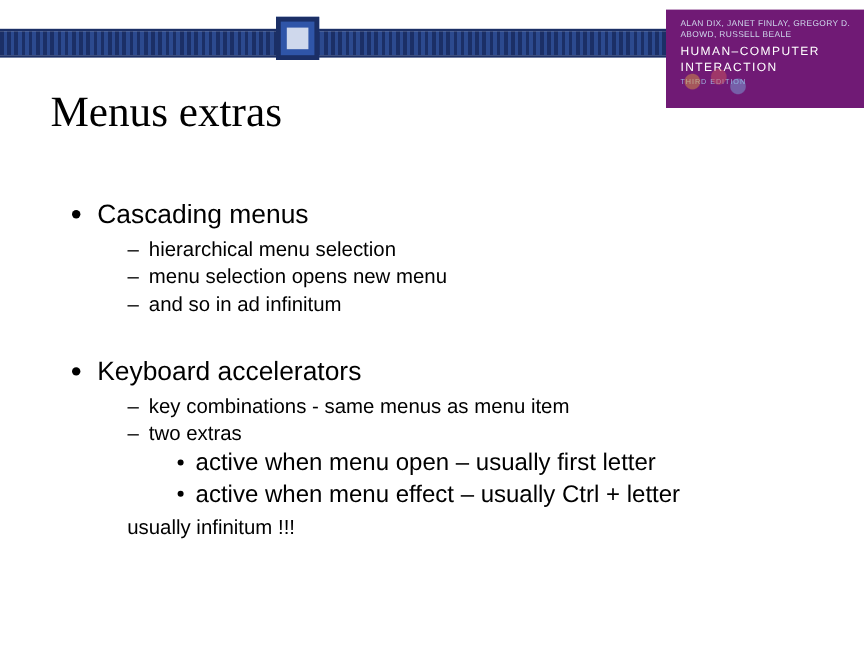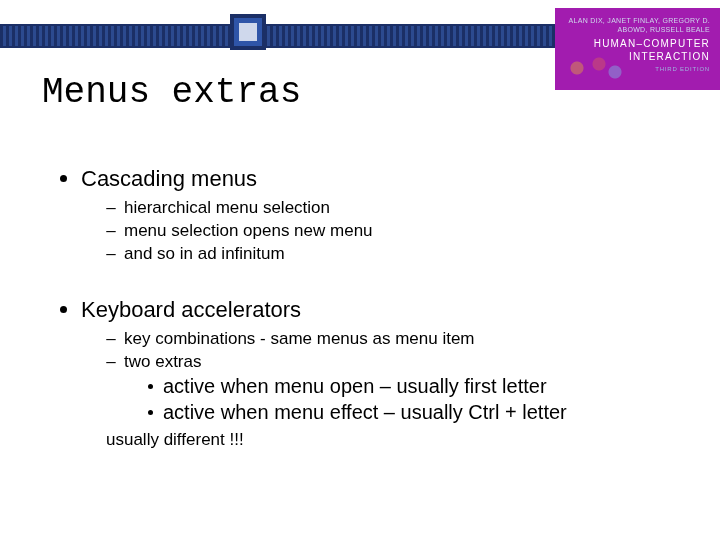--- a/index.html
+++ b/index.html
@@ -1,30 +1,30 @@
 <!DOCTYPE html>
 <html><head>
 <meta charset="utf-8">
 <style>
   html,body{margin:0;padding:0;width:720px;height:540px;background:#fff;font-family:Verdana,Geneva,sans-serif;color:#000;overflow:hidden}
   .slide{position:relative;width:720px;height:540px}
   .topbar{position:absolute;top:8px;left:0;right:0;height:44px}
   .stripe{position:absolute;top:16px;left:0;width:555px;height:20px;background:repeating-linear-gradient(90deg,#1b2f66 0 3px,#2c4a8f 3px 6px);border-top:2px solid #1b2f66;border-bottom:2px solid #1b2f66}
   .bluebox{position:absolute;top:6px;left:230px;width:36px;height:36px;background:#2f55a8;border:4px solid #1b2f66;box-sizing:border-box}
   .bluebox:after{content:"";position:absolute;inset:5px;background:#cfd8ec}
-  .book{position:absolute;top:0;right:0;width:165px;height:82px;background:#a21caf;color:#fff;font-size:7px;padding:8px 10px 6px 12px;box-sizing:border-box;text-align:right;line-height:1.35}
+  .book{position:absolute;top:0;right:0;width:165px;height:82px;background:#701a75;color:#fff;font-size:7px;padding:8px 10px 6px 12px;box-sizing:border-box;text-align:left;line-height:1.35}
   .book .authors{letter-spacing:.3px;color:#cfd8ec}
   .book .title{font-size:10px;letter-spacing:1.2px;margin-top:2px;color:#fff}
   .book .edition{margin-top:1px;font-size:6px;color:#9fb3dd;letter-spacing:.8px}
   .book .art{position:absolute;left:10px;bottom:8px;width:60px;height:28px;background:
     radial-gradient(circle at 12px 14px,#e6a23c 0 6px,transparent 7px),
     radial-gradient(circle at 34px 10px,#d85c5c 0 6px,transparent 7px),
     radial-gradient(circle at 50px 18px,#7fb3e6 0 6px,transparent 7px);
     opacity:.45}
-  h1{position:absolute;top:72px;left:42px;margin:0;font-family:Liberation Mono, monospace;font-weight:400;font-size:36px}
+  h1{position:absolute;top:72px;left:42px;margin:0;font-family:Liberation Serif, serif;font-weight:400;font-size:36px}
   .body{position:absolute;top:160px;left:60px;right:50px}
   .b1{font-size:22px;margin:6px 0 6px 0}
   .b1 .dot{display:inline-block;width:7px;height:7px;background:#000;border-radius:50%;vertical-align:middle;margin-right:14px;margin-top:-3px}
   .b2{font-size:17px;margin:3px 0 3px 46px}
   .b2 .dash{display:inline-block;width:10px;text-align:center;margin-right:8px}
   .b3{font-size:20px;margin:3px 0 3px 88px}
   .b3 .dot{display:inline-block;width:5px;height:5px;background:#000;border-radius:50%;vertical-align:middle;margin-right:10px;margin-top:-2px}
   .plain{font-size:17px;margin:6px 0 0 46px}
   .gap{height:24px}
 </style>
@@ -57,16 +57,16 @@
 
     <div class="gap"></div>
 
     <div class="b1">
       <span class="dot"></span><span>Keyboard accelerators</span>
     </div>
     <div class="b2"><span class="dash">–</span><span>key combinations - same menus as menu item</span></div>
     <div class="b2"><span class="dash">–</span><span>two extras</span></div>
     <div class="b3"><span class="dot"></span><span>active when menu open – usually first letter</span></div>
     <div class="b3"><span class="dot"></span><span>active when menu effect – usually Ctrl + letter</span></div>
-    <div class="plain">usually different !!!</div>
+    <div class="plain">usually infinitum !!!</div>
 
   </div>
 </div>
 
 </body></html>

